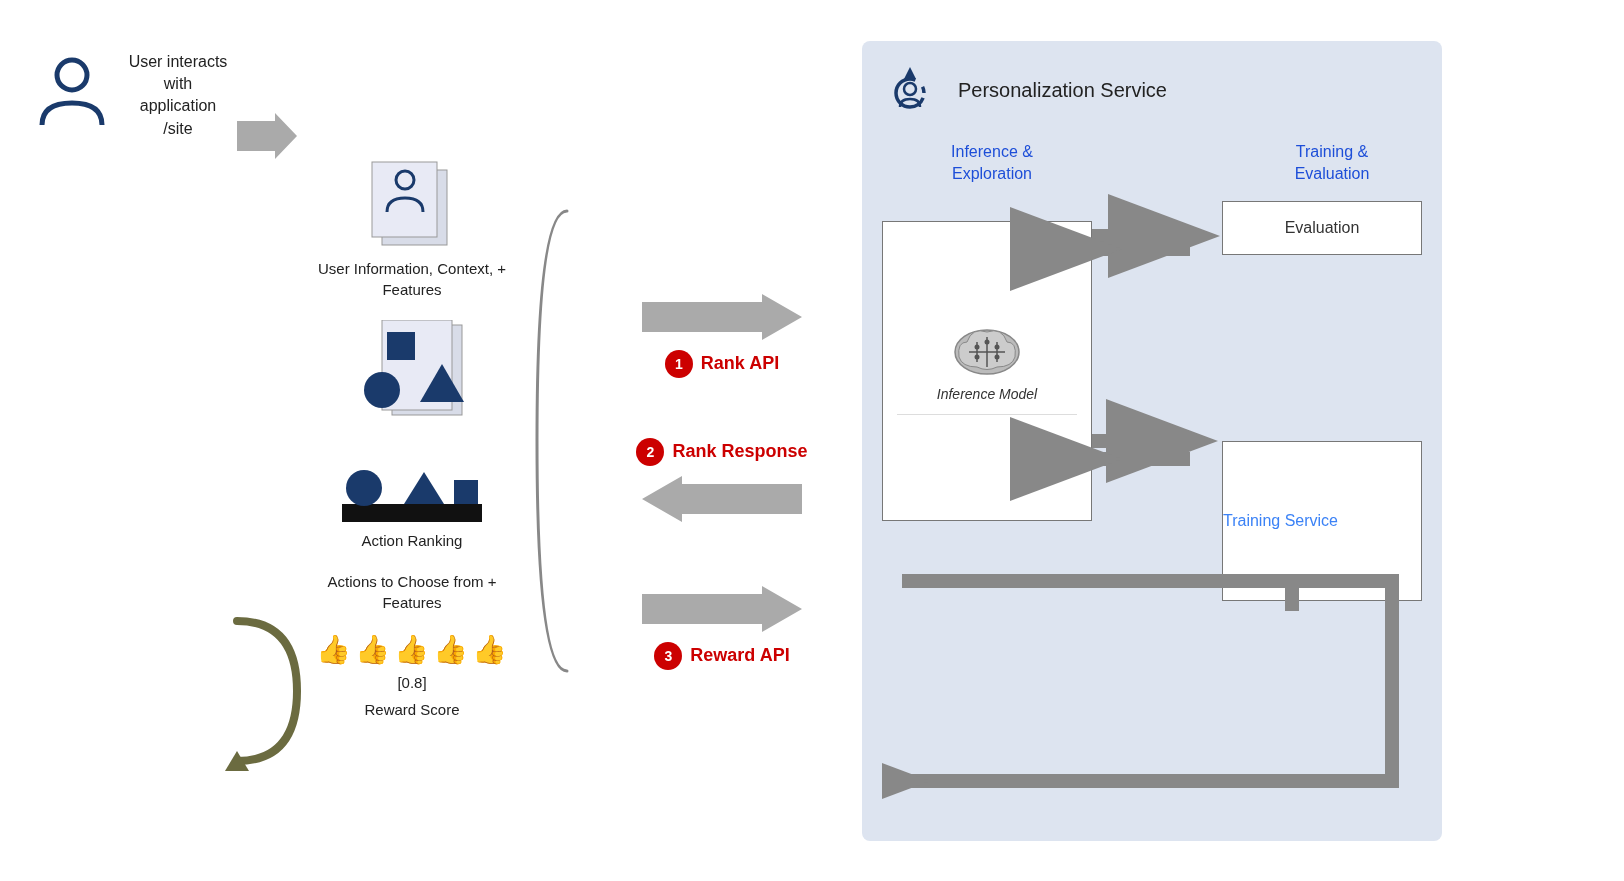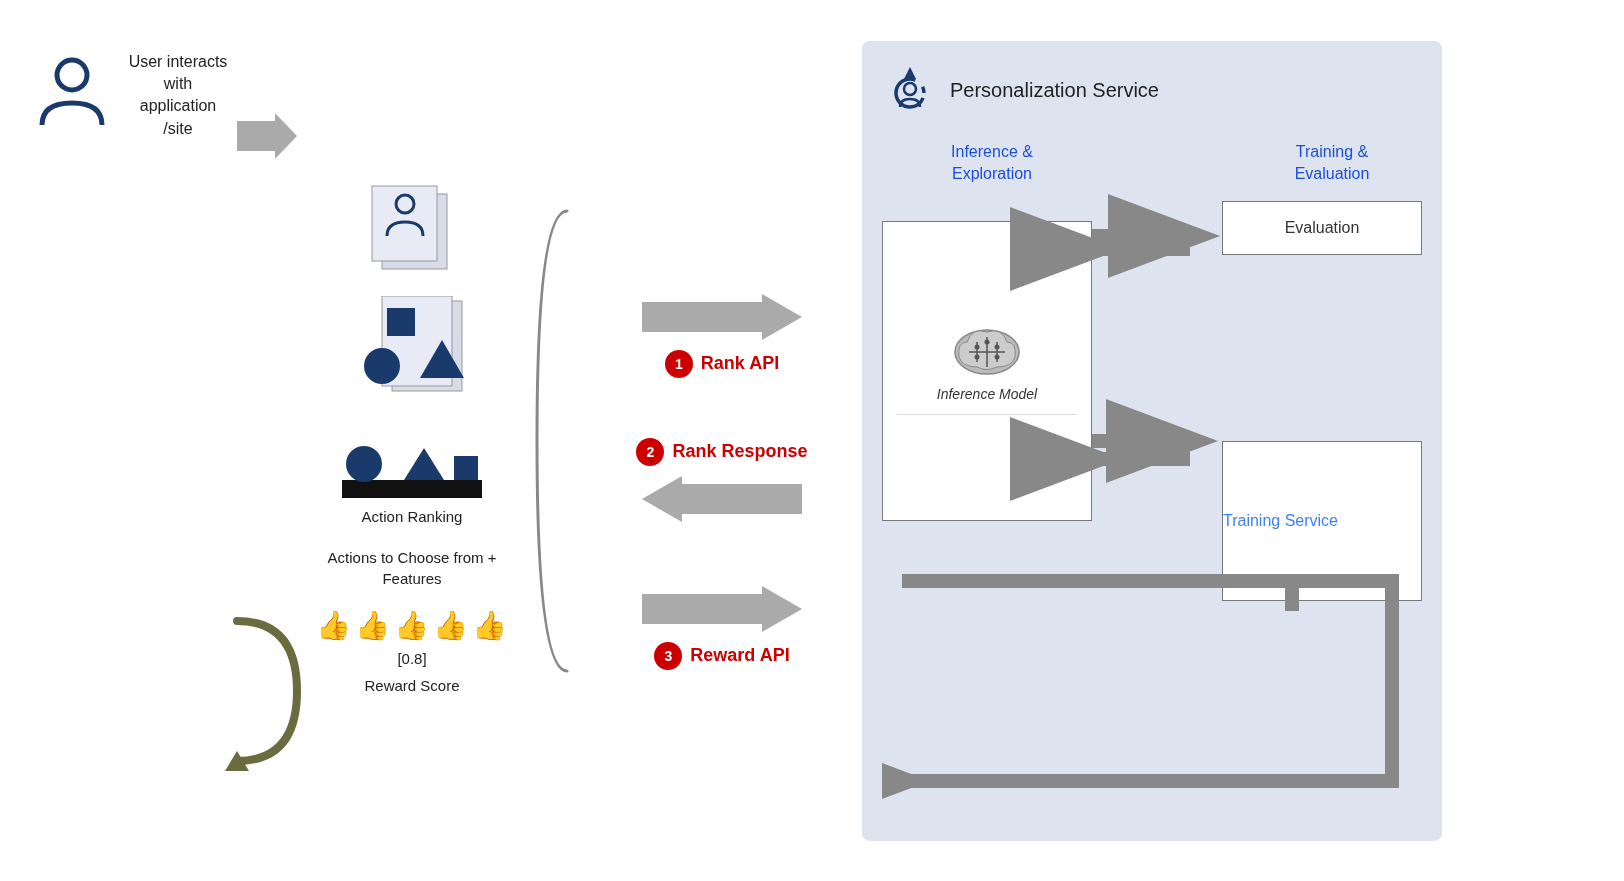--- a/index.html
+++ b/index.html
@@ -117,21 +117,21 @@
       border-radius: 8px;
       width: 580px;
       height: 800px;
       position: relative;
       padding: 20px;
       flex-shrink: 0;
     }
     .personalization-header {
       display: flex;
       align-items: center;
-      gap: 12px;
+      gap: 20px;
       margin-bottom: 20px;
     }
     .personalization-title {
       font-size: 20px;
       color: #222;
       font-weight: 400;
     }
     .ps-icon svg {
       width: 56px;
       height: 56px;
@@ -288,20 +288,21 @@
         
         <svg viewBox="0 0 120 100" width="120" height="100" xmlns="http://www.w3.org/2000/svg">
 
           <rect x="30" y="18" width="65" height="75" fill="#d8dce8" stroke="#999" stroke-width="1"></rect>
           <rect x="20" y="10" width="65" height="75" fill="#e8eaf5" stroke="#999" stroke-width="1"></rect>
 
           <circle cx="53" cy="28" r="9" stroke="#1a3a6b" stroke-width="3" fill="none"></circle>
           <path d="M35 60 Q35 46 53 46 Q71 46 71 60" stroke="#1a3a6b" stroke-width="3" fill="none"></path>
         </svg>
       </div>
+      <div class="feature-label">User Information, Context,  + Features</div>
     </div>
 
     <div style="position:relative;width:140px;height:110px;margin-bottom:4px;">
       <svg viewBox="0 0 140 110" width="140" height="110" xmlns="http://www.w3.org/2000/svg">
 
         <rect x="50" y="5" width="70" height="90" fill="#d8dce8" stroke="#999" stroke-width="1"></rect>
         <rect x="40" y="0" width="70" height="90" fill="#e8eaf5" stroke="#999" stroke-width="1"></rect>
 
         <rect x="45" y="12" width="28" height="28" fill="#1a3a6b"></rect>
 

